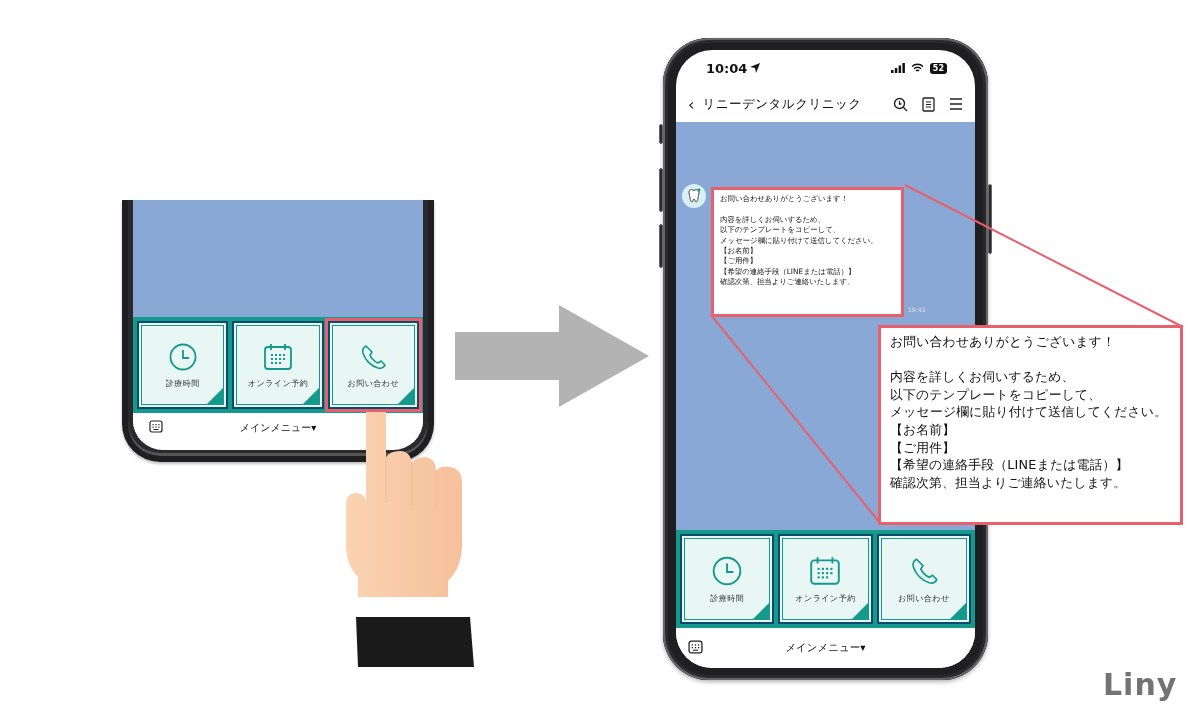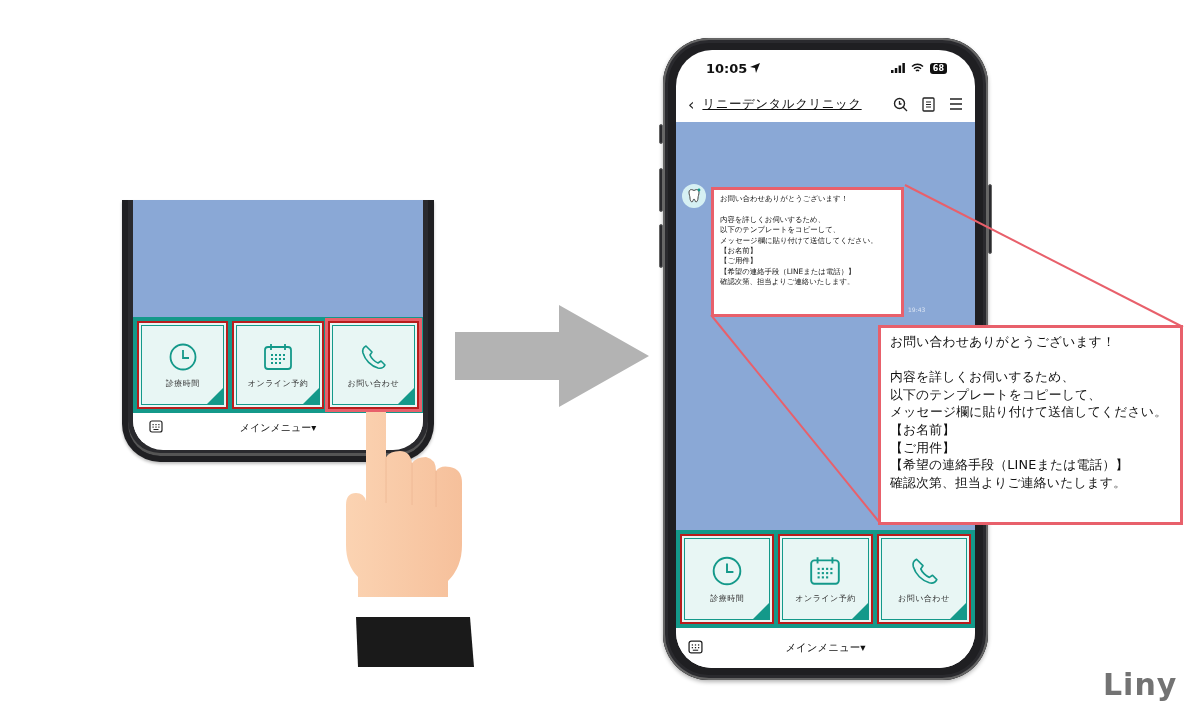--- a/index.html
+++ b/index.html
@@ -24,21 +24,21 @@
     position: absolute; left: 0; right: 0; top: 117px; height: 96px;
     background: #14998a; display: flex; gap: 4px; padding: 4px;
   }
   .phone-left .bar {
     position: absolute; left: 0; right: 0; top: 213px; height: 30px; background: #fff;
     display: flex; align-items: center; justify-content: center; font-size: 10px;
   }
   .phone-left .bar .kbd { position: absolute; left: 16px; top: 7px; }
 
   .tile {
-    flex: 1; background: #e8f6f4; border: 2px solid #b91c1c; position: relative;
+    flex: 1; background: #e8f6f4; border: 2px solid #0c4a6e; position: relative;
     display: flex; flex-direction: column; align-items: center; justify-content: center;
     outline: 1px solid #14998a; outline-offset: -5px;
   }
   .tile .corner {
     position: absolute; right: 3px; bottom: 3px; width: 0; height: 0;
     border-left: 16px solid transparent; border-bottom: 16px solid #14998a;
   }
   .tile .label { font-size: 8px; color: #333; margin-top: 6px; letter-spacing: 0.5px; }
   .tile.highlight { box-shadow: 0 0 0 3px #e8606b; z-index: 2; }
 
@@ -66,21 +66,21 @@
   .status .time { flex: 1; display: flex; align-items: center; gap: 3px; }
   .status .icons { display: flex; align-items: center; gap: 6px; }
   .battery {
     background: #111; color: #fff; font-size: 8px; border-radius: 3px; padding: 0 3px; line-height: 11px;
   }
   .chat-header {
     position: absolute; left: 0; right: 0; top: 36px; height: 36px;
     display: flex; align-items: center; padding: 0 12px; font-size: 12.5px;
   }
   .chat-header .back { font-size: 16px; margin-right: 8px; color: #222; }
-  .chat-header .title { flex: 1; letter-spacing: 0.5px; text-decoration: underline; }
+  .chat-header .title { flex: 1; letter-spacing: 0.5px; }
   .chat-header .hicons { display: flex; gap: 14px; align-items: center; }
   .chat-area { position: absolute; left: 0; right: 0; top: 72px; height: 408px; background: #8aa8d6; }
   .avatar {
     position: absolute; left: 6px; top: 62px; width: 24px; height: 24px; border-radius: 50%;
     background: #d6f0f3; display: flex; align-items: center; justify-content: center;
   }
   .bubble {
     position: absolute; left: 35px; top: 65px; width: 193px; height: 130px;
     background: #fff; border: 3px solid #e8606b; padding: 4px 6px;
     font-size: 7.4px; line-height: 10.4px; color: #111; white-space: pre-wrap;
@@ -188,36 +188,36 @@
 </svg>
 
 <div class="phone-right">
   <div class="btn-side" style="left:-4px; top:86px; height:20px;"></div>
   <div class="btn-side" style="left:-4px; top:130px; height:44px;"></div>
   <div class="btn-side" style="left:-4px; top:186px; height:44px;"></div>
   <div class="btn-side" style="right:-4px; top:146px; height:70px;"></div>
   <div class="screen">
     <div class="status">
       <span class="time">
-        <span>10:05</span>
+        <span>10:04</span>
         <svg width="10" height="10" viewBox="0 0 10 10">
             <polygon points="10,0 0,4 5,5 6,10" fill="#111"></polygon>
           </svg>
       </span>
       <span class="icons">
         <svg width="14" height="10" viewBox="0 0 14 10">
             <rect x="0" y="7" width="2.5" height="3" fill="#111"></rect>
             <rect x="3.8" y="5" width="2.5" height="5" fill="#111"></rect>
             <rect x="7.6" y="2.5" width="2.5" height="7.5" fill="#111"></rect>
             <rect x="11.4" y="0" width="2.5" height="10" fill="#111"></rect>
           </svg>
         <svg width="13" height="10" viewBox="0 0 13 10">
             <path d="M1 3.5a8 8 0 0 1 11 0M3 5.8a5 5 0 0 1 7 0M5 8a2 2 0 0 1 3 0" fill="none" stroke="#111" stroke-width="1.5"></path>
           </svg>
-        <span class="battery">68</span>
+        <span class="battery">52</span>
       </span>
     </div>
     <div class="chat-header">
       <span class="back">‹</span>
       <span class="title">リニーデンタルクリニック</span>
       <span class="hicons">
         <svg width="15" height="15" viewBox="0 0 15 15">
             <circle cx="6.5" cy="6.5" r="5" fill="none" stroke="#222" stroke-width="1.4"></circle>
             <path d="M10 10l4 4M6.5 4v3h2" stroke="#222" stroke-width="1.3" fill="none"></path>
           </svg>

